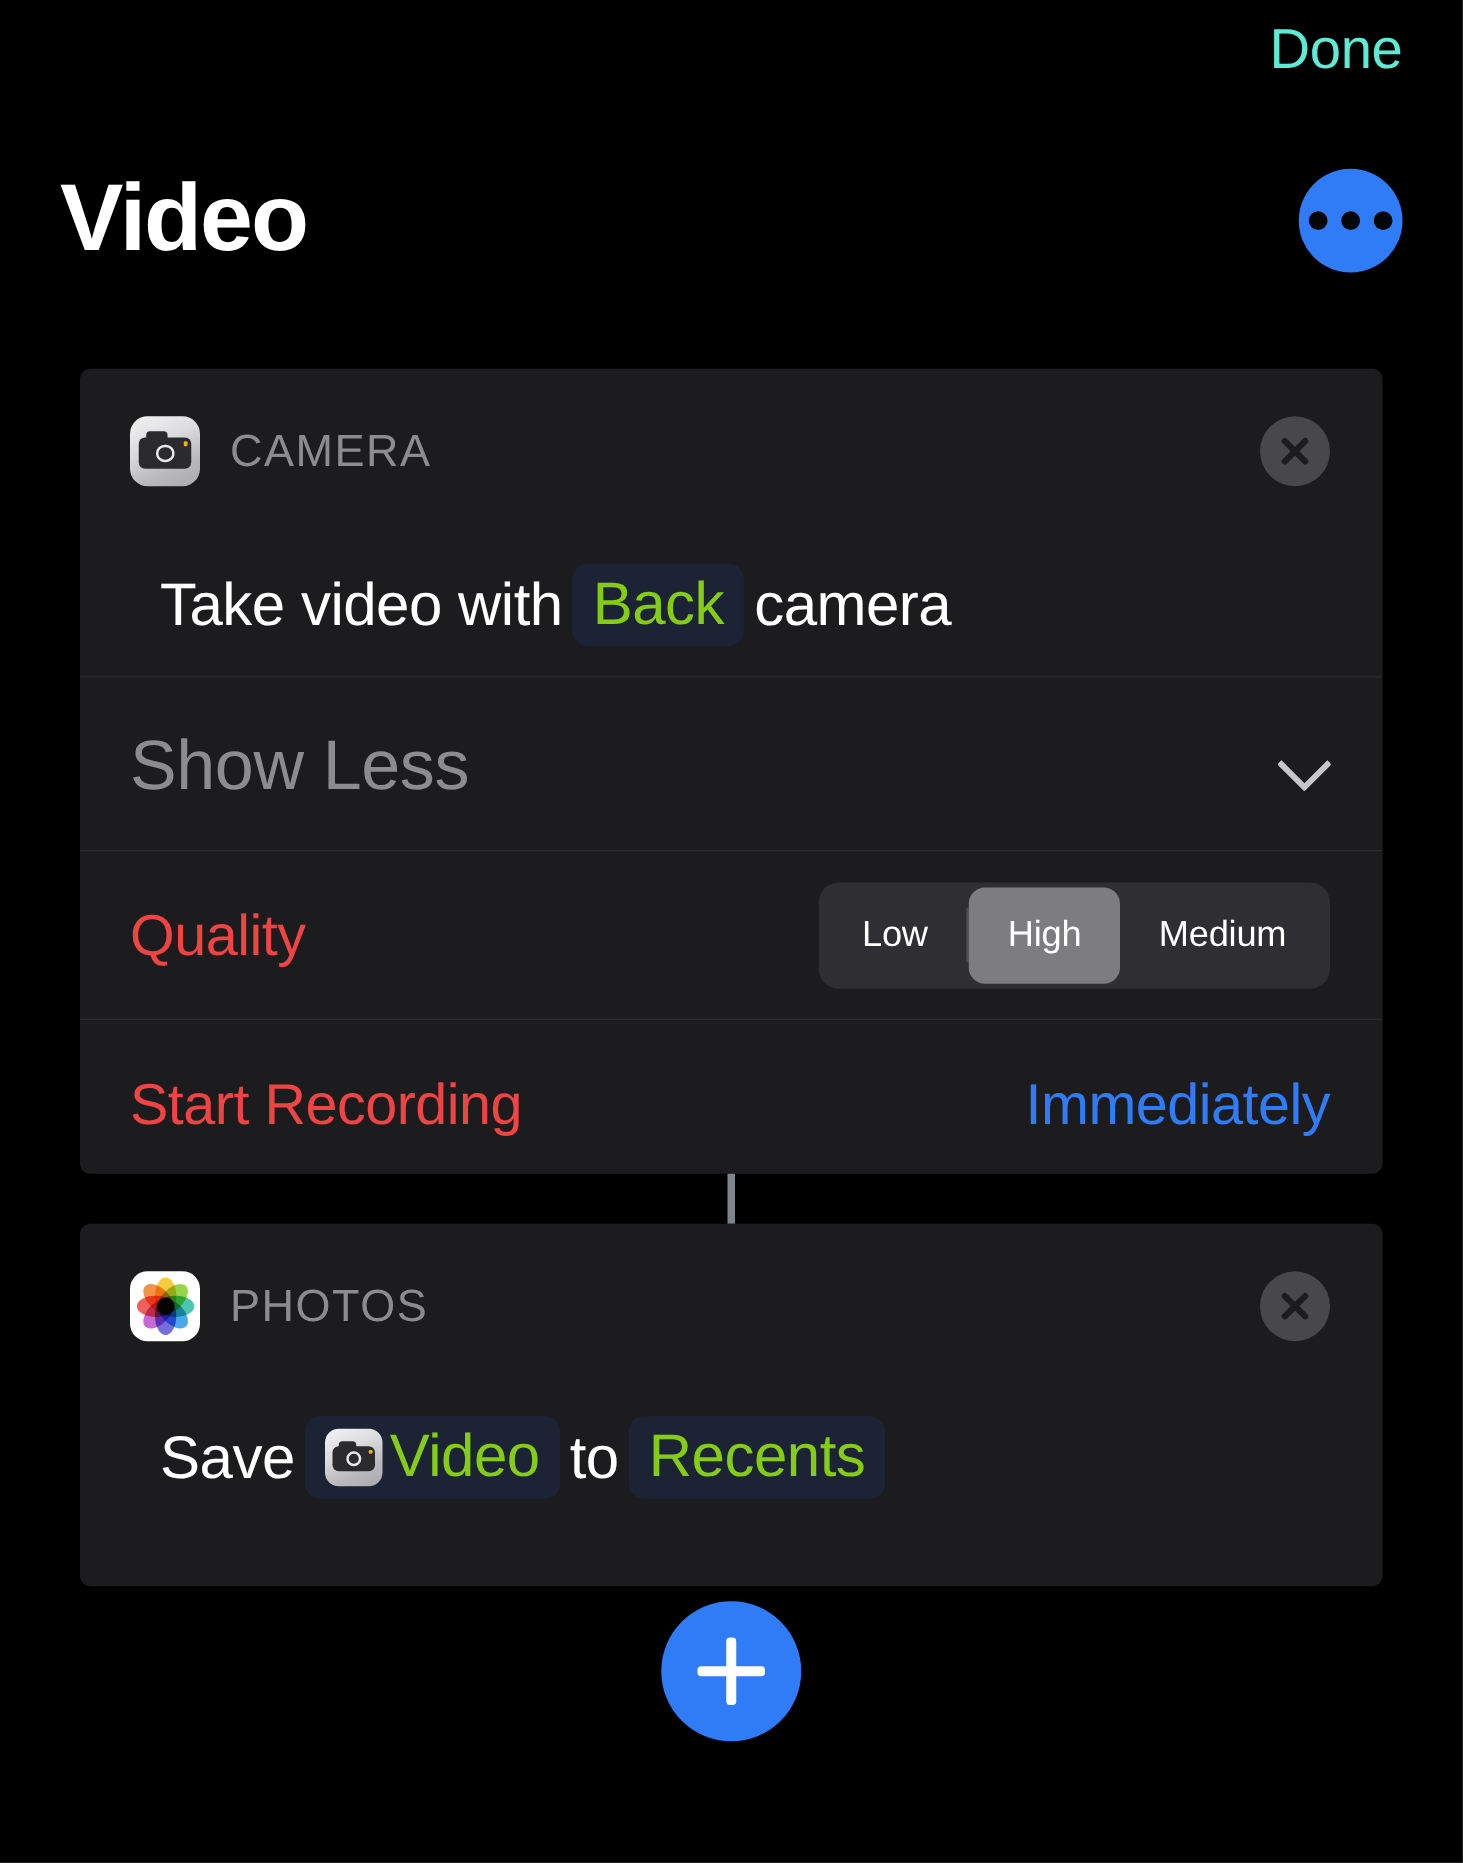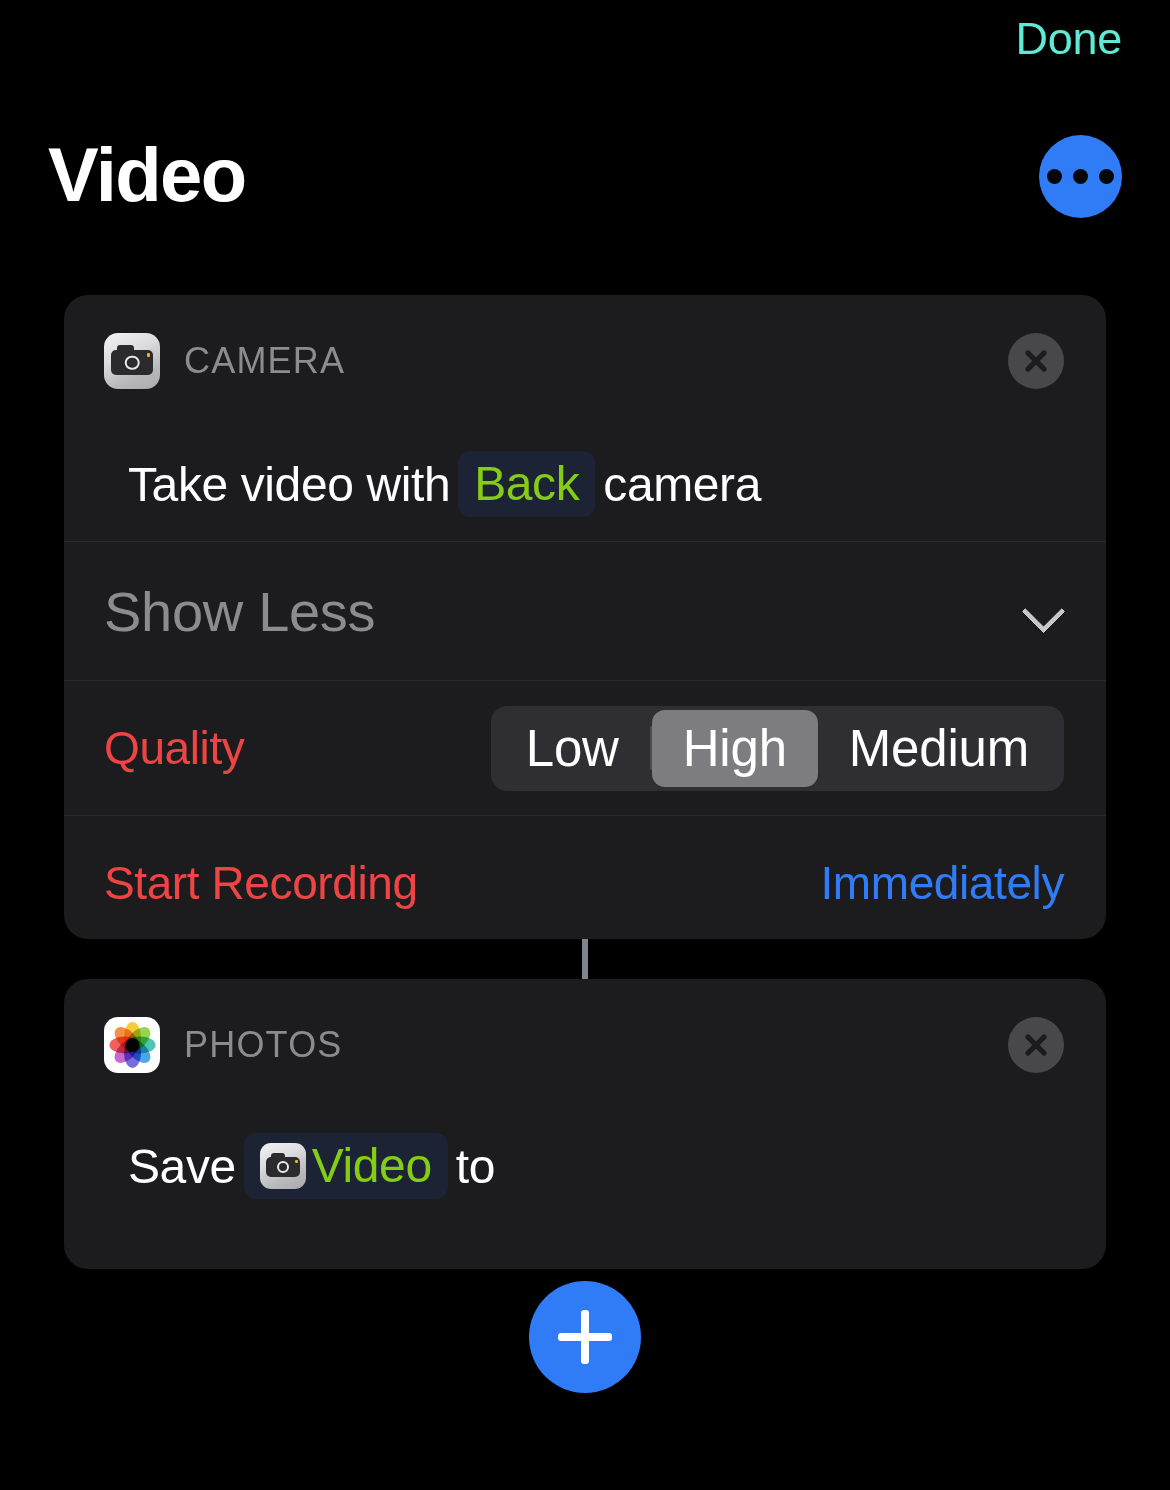--- a/index.html
+++ b/index.html
@@ -65,21 +65,21 @@
     border-radius: 50%;
     background: #050608;
   }
 
   
   .card {
     position: absolute;
     left: 64px;
     width: 1042px;
     background: #1c1c1e;
-    border-radius: 24px;
+    border-radius: 8px;
     overflow: hidden;
   }
   #card-camera { top: 295px; height: 644px; }
   #card-photos { top: 979px; height: 290px; }
 
   .card-header {
     height: 132px;
     display: flex;
     align-items: center;
     padding: 0 42px 0 40px;
@@ -253,21 +253,21 @@
     background: #2e2e33;
     border-radius: 16px;
     height: 85px;
     padding: 4px;
     position: relative;
   }
   .seg {
     display: flex;
     align-items: center;
     justify-content: center;
-    font-size: 51px;
+    font-size: 29px;
     color: #ffffff;
     letter-spacing: -0.2px;
     border-radius: 13px;
     padding: 0 31px;
     cursor: pointer;
     position: relative;
   }
   .seg.selected { background: #7c7c81; }
   .seg-sep {
     width: 2px;
@@ -395,17 +395,18 @@
     <span class="token">
       <span class="tok-icon icon-camera">
         <span class="hump"></span>
         <span class="body"></span>
         <span class="lens"></span>
         <span class="flash"></span>
       </span>
       <span>Video</span>
     </span>
     <span>to</span>
+    <span class="token">Recents</span>
   </div>
 
 </div>
 
 <div class="add-btn"></div>
 
 </body></html>

